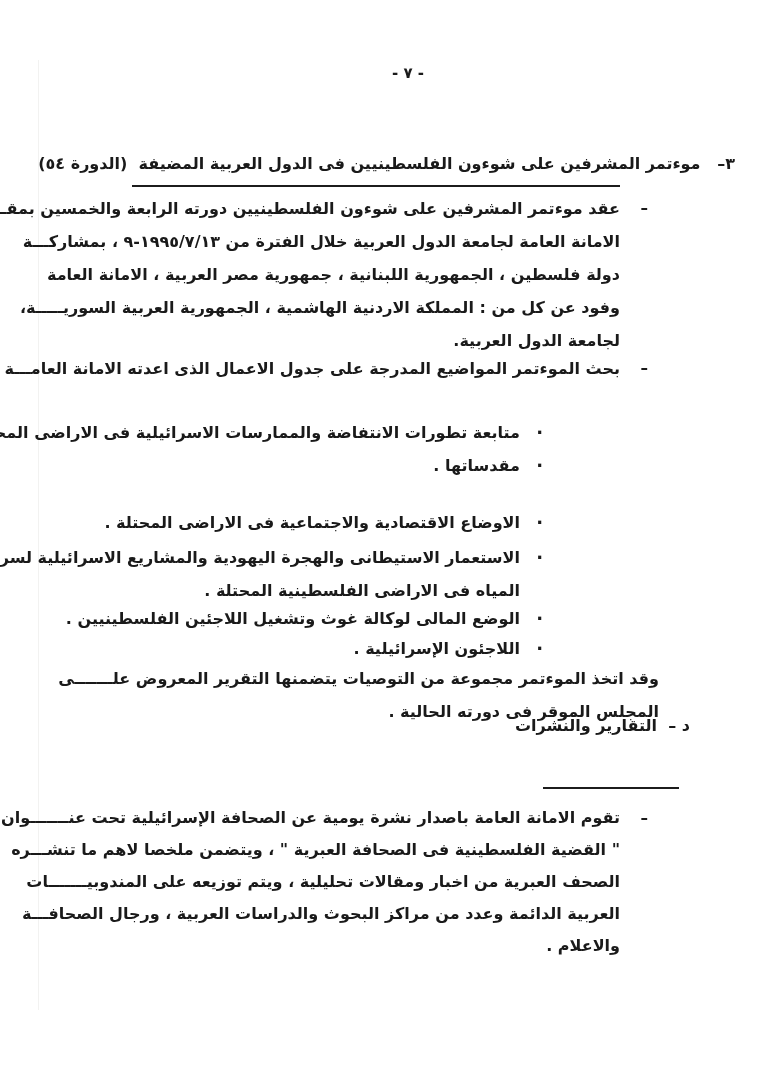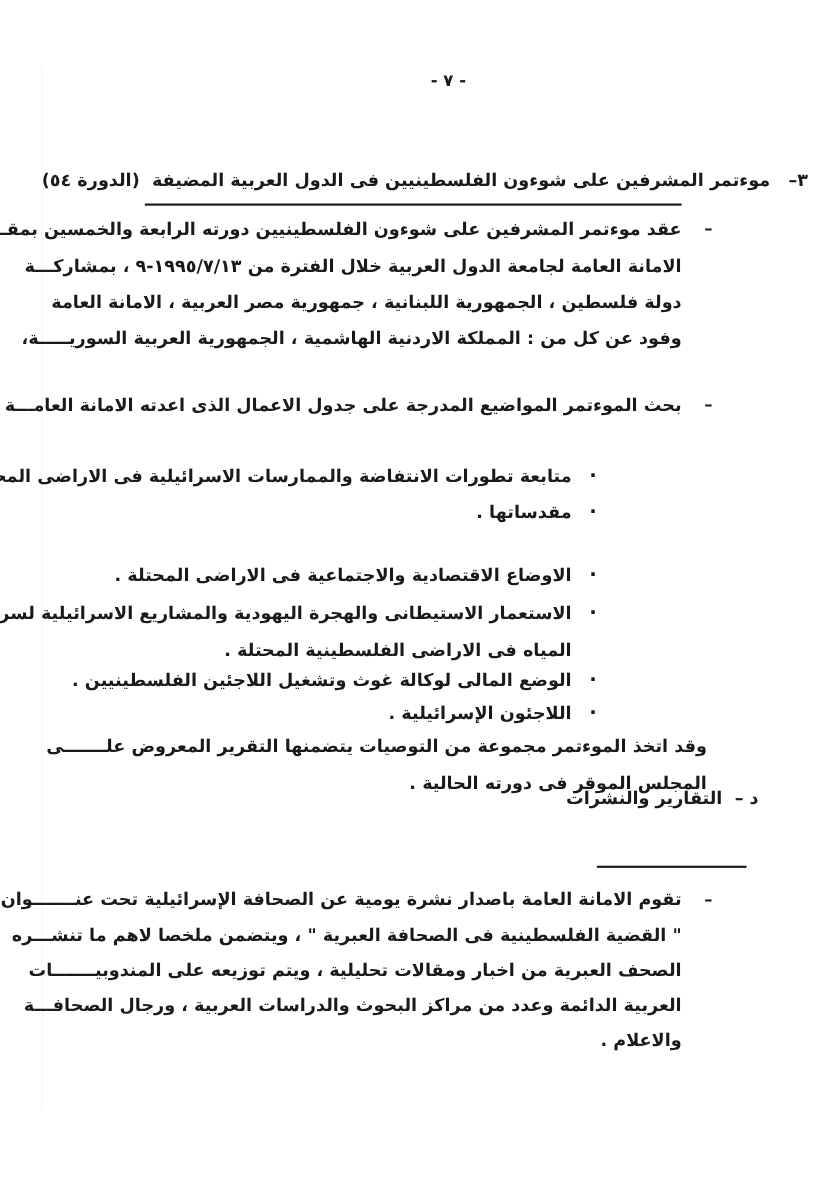--- a/index.html
+++ b/index.html
@@ -20,21 +20,21 @@
   }
   .h3wrap{position:absolute;top:150px;right:23px;}
   .htext{display:block;white-space:pre;font-size:16px;line-height:28px;text-align:center;}
   .rule{position:absolute;height:2px;background:#1c1c1c;}
   .rule3{top:185px;left:132px;width:488px;}
   .ruleD{top:787px;left:543px;width:136px;}
   .hDwrap{position:absolute;top:712px;right:68px;}
   .para{position:absolute;}
   .p1{top:192px;left:105px;width:515px;}
   .p2{top:352px;left:105px;width:515px;}
-  .pclose{top:662px;left:105px;width:538px;}
+  .pclose{top:662px;left:121px;width:538px;}
   .p3{top:802px;left:105px;width:515px;}
   .bullet{position:absolute;left:105px;width:415px;}
   .b1{top:416px;} .b2{top:449px;} .b3{top:506px;}
   .b4{top:541px;} .b5{top:602px;} .b6{top:632px;}
   .ln{
     height:33px;line-height:33px;
     font-size:16px;
     text-align:justify;text-align-last:justify;text-justify:inter-word;
     white-space:nowrap;
   }
@@ -67,20 +67,21 @@
   </div>
   <div class="rule rule3"></div>
 
   <div class="para p1">
     <span class="dash">–</span>
     <div class="lines">
         <div class="ln">عقد موءتمر المشرفين على شوءون الفلسطينيين دورته الرابعة والخمسين بمقـــر</div>
         <div class="ln">الامانة العامة لجامعة الدول العربية خلال الفترة من ⁦١٩٩٥/٧/١٣-٩⁩ ، بمشاركـــة</div>
         <div class="ln">دولة فلسطين ، الجمهورية اللبنانية ، جمهورية مصر العربية ، الامانة العامة</div>
         <div class="ln">وفود عن كل من : المملكة الاردنية الهاشمية ، الجمهورية العربية السوريـــــة،</div>
+        <div class="ln last">لجامعة الدول العربية.</div>
       </div>
   </div>
 
   <div class="para p2">
     <span class="dash">–</span>
     <div class="lines">
         <div class="ln">بحث الموءتمر المواضيع المدرجة على جدول الاعمال الذى اعدته الامانة العامـــة</div>
       </div>
   </div>
 

